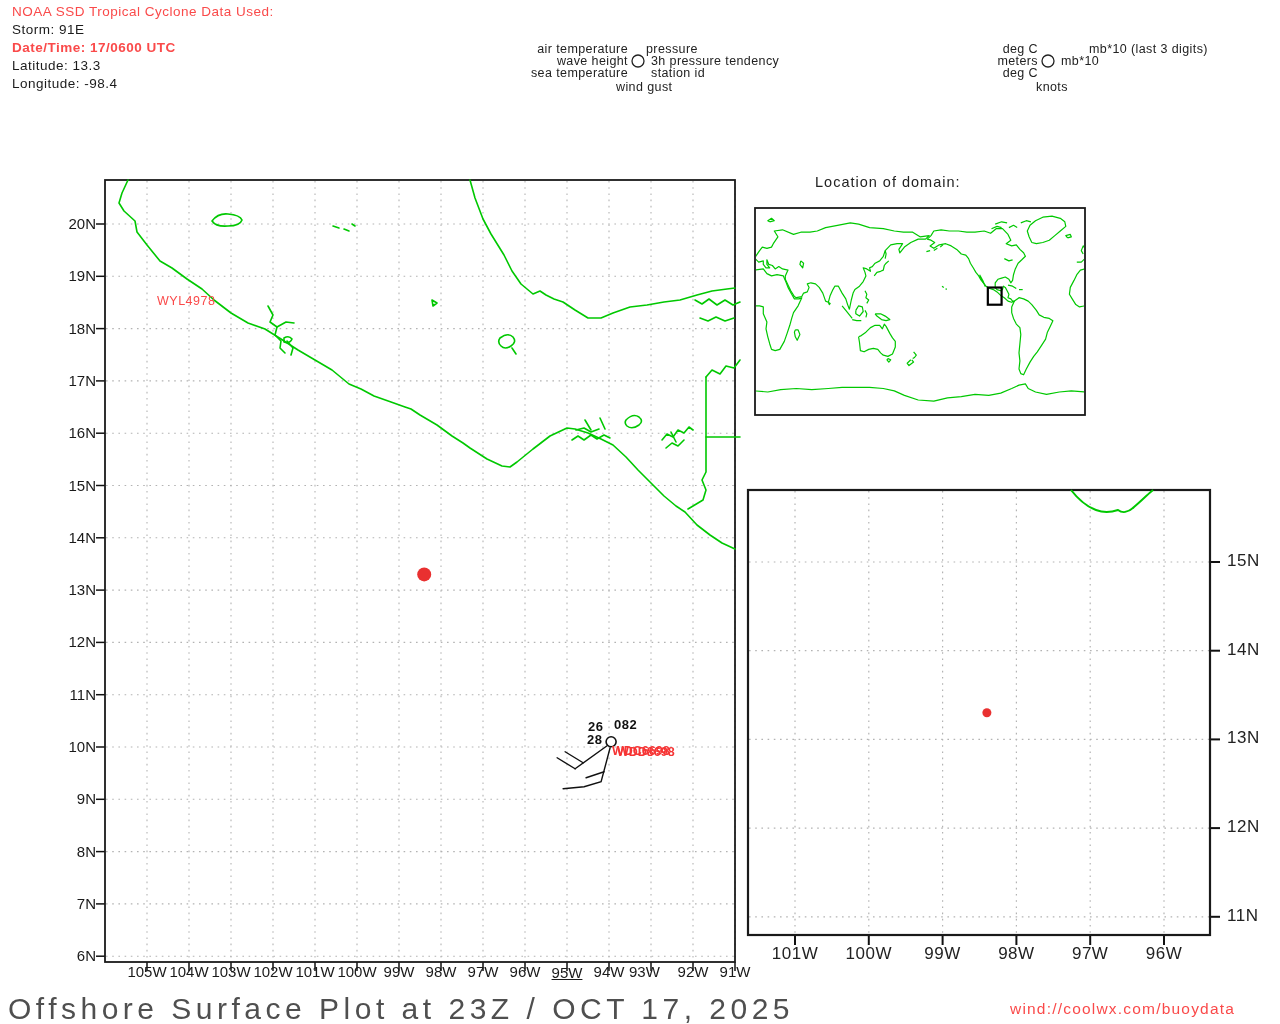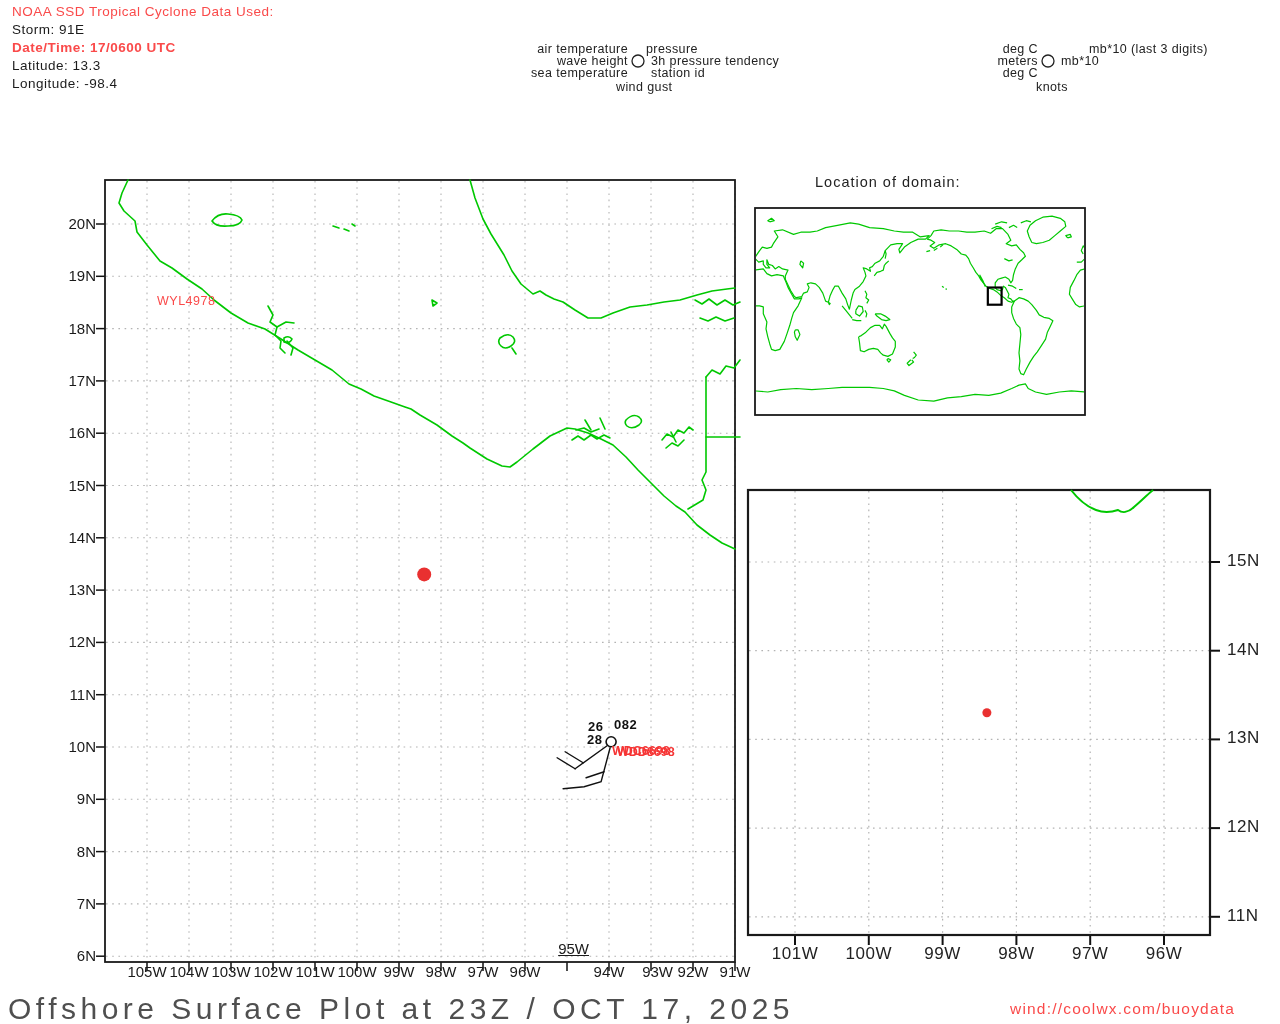--- a/index.html
+++ b/index.html
@@ -254,25 +254,25 @@
     <div class="t axis axis-c" style="left: 335px; top: 963px; width: 44px; text-align: center;">100W</div>
     <div class="t axis axis-r" style="left: 46px; top: 476.5px; width: 50px; text-align: right;">15N</div>
     <div class="t axis axis-c" style="left: 377px; top: 963px; width: 44px; text-align: center;">99W</div>
     <div class="t axis axis-r" style="left: 46px; top: 528.8px; width: 50px; text-align: right;">14N</div>
     <div class="t axis axis-c" style="left: 419px; top: 963px; width: 44px; text-align: center;">98W</div>
     <div class="t axis axis-r" style="left: 46px; top: 581.1px; width: 50px; text-align: right;">13N</div>
     <div class="t axis axis-c" style="left: 461px; top: 963px; width: 44px; text-align: center;">97W</div>
     <div class="t axis axis-r" style="left: 46px; top: 633.4px; width: 50px; text-align: right;">12N</div>
     <div class="t axis axis-c" style="left: 503px; top: 963px; width: 44px; text-align: center;">96W</div>
     <div class="t axis axis-r" style="left: 46px; top: 685.7px; width: 50px; text-align: right;">11N</div>
-    <div class="t axis axis-c" style="left: 545px; top: 940px; width: 44px; text-align: right; text-decoration: underline;">95W</div>
+    <div class="t axis axis-c" style="left: 545px; top: 964px; width: 44px; text-align: center; text-decoration: underline;">95W</div>
     <div class="t axis axis-r" style="left: 46px; top: 738px; width: 50px; text-align: right;">10N</div>
     <div class="t axis axis-c" style="left: 587px; top: 963px; width: 44px; text-align: center;">94W</div>
     <div class="t axis axis-r" style="left: 46px; top: 790.3px; width: 50px; text-align: right;">9N</div>
-    <div class="t axis axis-c" style="left: 629px; top: 963px; width: 44px; text-align: right;">93W</div>
+    <div class="t axis axis-c" style="left: 629px; top: 963px; width: 44px; text-align: left;">93W</div>
     <div class="t axis axis-r" style="left: 46px; top: 842.6px; width: 50px; text-align: right;">8N</div>
     <div class="t axis axis-c" style="left: 671px; top: 963px; width: 44px; text-align: center;">92W</div>
     <div class="t axis axis-r" style="left: 46px; top: 894.9px; width: 50px; text-align: right;">7N</div>
     <div class="t axis axis-c" style="left: 713px; top: 963px; width: 44px; text-align: center;">91W</div>
     <div class="t axis axis-r" style="left: 46px; top: 947.2px; width: 50px; text-align: right;">6N</div>
     <div class="t zaxis axis-c" style="left: 765px; top: 944px; width: 60px; text-align: center;">101W</div>
     <div class="t zaxis axis-c" style="left: 838.8px; top: 944px; width: 60px; text-align: center;">100W</div>
     <div class="t zaxis axis-c" style="left: 912.6px; top: 944px; width: 60px; text-align: center;">99W</div>
     <div class="t zaxis axis-c" style="left: 986.4px; top: 944px; width: 60px; text-align: center;">98W</div>
     <div class="t zaxis axis-c" style="left: 1060.2px; top: 944px; width: 60px; text-align: center;">97W</div>

